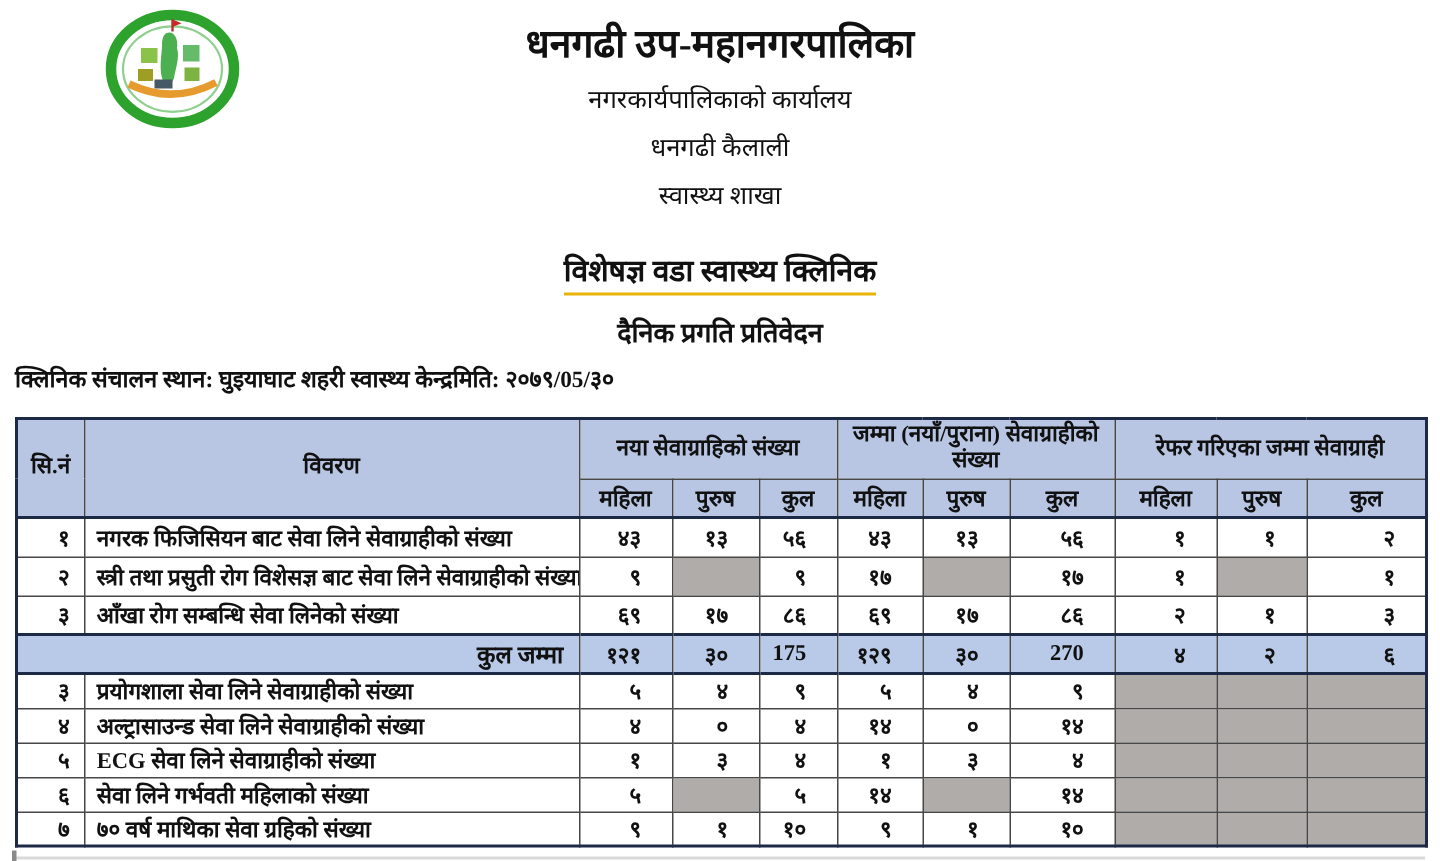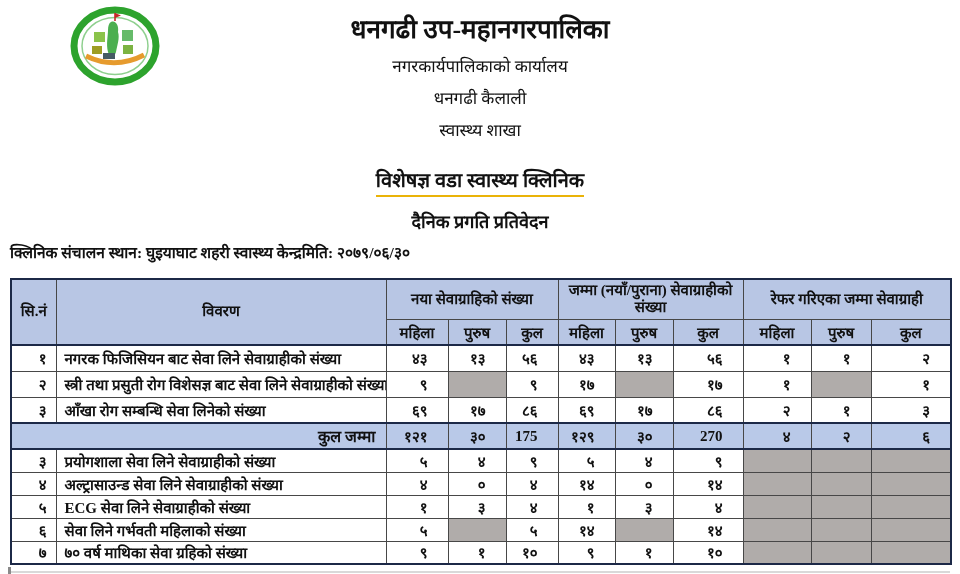--- a/index.html
+++ b/index.html
@@ -94,21 +94,21 @@
     <div class="org-line">स्वास्थ्य शाखा</div>
   </div>
 
   <div class="report-title-wrap">
     <span class="report-title">विशेषज्ञ वडा स्वास्थ्य क्लिनिक</span>
   </div>
   <div class="report-subtitle">दैनिक प्रगति प्रतिवेदन</div>
 
   <div class="meta-row">
     <span class="meta-left">क्लिनिक संचालन स्थान: घुइयाघाट शहरी स्वास्थ्य केन्द्र</span>
-    <span class="meta-right">मिति: २०७९/०६/३०</span>
+    <span class="meta-right">मिति: २०७९/05/३०</span>
   </div>
 
   <table class="report">
     <colgroup>
       <col style="width:45px">
         <col style="width:330px">
       <col style="width:62px">
         <col style="width:58px">
         <col style="width:52px">
       <col style="width:57px">

